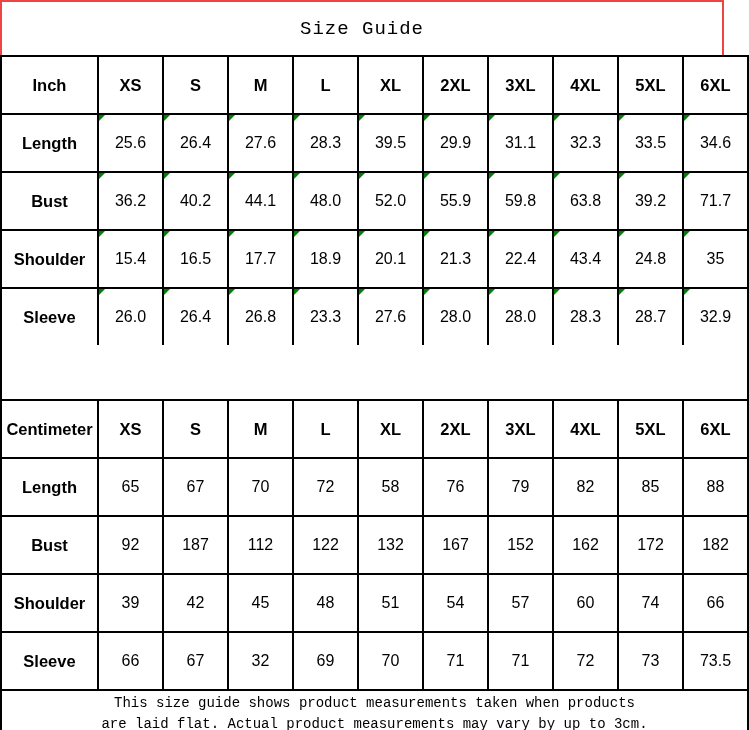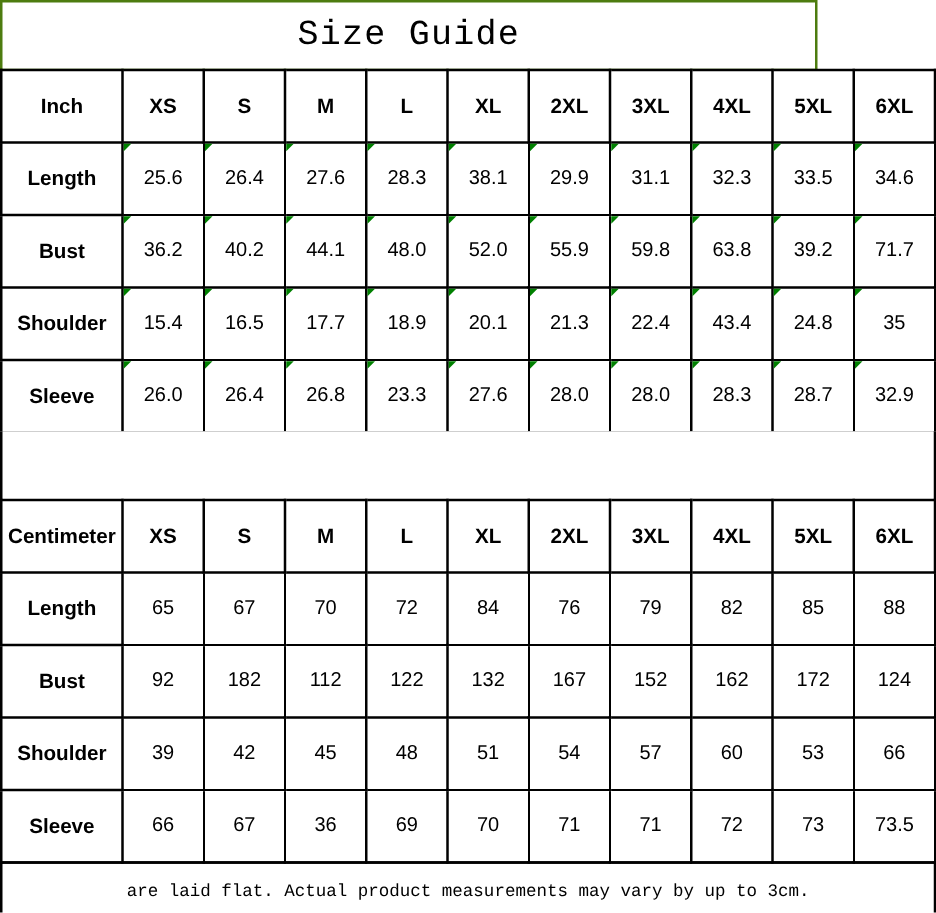--- a/index.html
+++ b/index.html
@@ -12,28 +12,28 @@
     height: 730px;
     color: #000000;
     font-family: "Liberation Sans", sans-serif;
   }
   .sheet {
     width: 749px;
     box-sizing: border-box;
   }
   .title-box {
     box-sizing: border-box;
-    width: 654px;
+    width: 724px;
     height: 57px;
-    border: 2px solid #4d7c0f;
+    border: 2px solid #ef4444;
     display: flex;
     align-items: center;
     justify-content: center;
     font-family: "Liberation Mono", monospace;
-    font-size: 28px;
+    font-size: 19px;
     font-weight: 400;
     letter-spacing: 1px;
   }
   table.size-table {
     width: 749px;
     border-collapse: collapse;
     table-layout: fixed;
     margin-top: -2px;
   }
   col.label-col { width: 97px; }
@@ -130,21 +130,21 @@
           <th class="size-column-header">6XL</th>
         </tr>
       </thead>
       <tbody>
         <tr>
           <th class="measurement-label-cell">Length</th>
           <td class="value-cell"><span class="flag"></span><span class="cell-text">25.6</span></td>
           <td class="value-cell"><span class="flag"></span><span class="cell-text">26.4</span></td>
           <td class="value-cell"><span class="flag"></span><span class="cell-text">27.6</span></td>
           <td class="value-cell"><span class="flag"></span><span class="cell-text">28.3</span></td>
-          <td class="value-cell"><span class="flag"></span><span class="cell-text">38.1</span></td>
+          <td class="value-cell"><span class="flag"></span><span class="cell-text">39.5</span></td>
           <td class="value-cell"><span class="flag"></span><span class="cell-text">29.9</span></td>
           <td class="value-cell"><span class="flag"></span><span class="cell-text">31.1</span></td>
           <td class="value-cell"><span class="flag"></span><span class="cell-text">32.3</span></td>
           <td class="value-cell"><span class="flag"></span><span class="cell-text">33.5</span></td>
           <td class="value-cell"><span class="flag"></span><span class="cell-text">34.6</span></td>
         </tr>
         <tr>
           <th class="measurement-label-cell">Bust</th>
           <td class="value-cell"><span class="flag"></span><span class="cell-text">36.2</span></td>
           <td class="value-cell"><span class="flag"></span><span class="cell-text">40.2</span></td>
@@ -217,66 +217,67 @@
           <th class="size-column-header">6XL</th>
         </tr>
       </thead>
       <tbody>
         <tr>
           <th class="measurement-label-cell">Length</th>
           <td class="value-cell"><span class="cell-text">65</span></td>
           <td class="value-cell"><span class="cell-text">67</span></td>
           <td class="value-cell"><span class="cell-text">70</span></td>
           <td class="value-cell"><span class="cell-text">72</span></td>
-          <td class="value-cell"><span class="cell-text">84</span></td>
+          <td class="value-cell"><span class="cell-text">58</span></td>
           <td class="value-cell"><span class="cell-text">76</span></td>
           <td class="value-cell"><span class="cell-text">79</span></td>
           <td class="value-cell"><span class="cell-text">82</span></td>
           <td class="value-cell"><span class="cell-text">85</span></td>
           <td class="value-cell"><span class="cell-text">88</span></td>
         </tr>
         <tr>
           <th class="measurement-label-cell">Bust</th>
           <td class="value-cell"><span class="cell-text">92</span></td>
-          <td class="value-cell"><span class="cell-text">182</span></td>
+          <td class="value-cell"><span class="cell-text">187</span></td>
           <td class="value-cell"><span class="cell-text">112</span></td>
           <td class="value-cell"><span class="cell-text">122</span></td>
           <td class="value-cell"><span class="cell-text">132</span></td>
           <td class="value-cell"><span class="cell-text">167</span></td>
           <td class="value-cell"><span class="cell-text">152</span></td>
           <td class="value-cell"><span class="cell-text">162</span></td>
           <td class="value-cell"><span class="cell-text">172</span></td>
-          <td class="value-cell"><span class="cell-text">124</span></td>
+          <td class="value-cell"><span class="cell-text">182</span></td>
         </tr>
         <tr>
           <th class="measurement-label-cell">Shoulder</th>
           <td class="value-cell"><span class="cell-text">39</span></td>
           <td class="value-cell"><span class="cell-text">42</span></td>
           <td class="value-cell"><span class="cell-text">45</span></td>
           <td class="value-cell"><span class="cell-text">48</span></td>
           <td class="value-cell"><span class="cell-text">51</span></td>
           <td class="value-cell"><span class="cell-text">54</span></td>
           <td class="value-cell"><span class="cell-text">57</span></td>
           <td class="value-cell"><span class="cell-text">60</span></td>
-          <td class="value-cell"><span class="cell-text">53</span></td>
+          <td class="value-cell"><span class="cell-text">74</span></td>
           <td class="value-cell"><span class="cell-text">66</span></td>
         </tr>
         <tr>
           <th class="measurement-label-cell">Sleeve</th>
           <td class="value-cell"><span class="cell-text">66</span></td>
           <td class="value-cell"><span class="cell-text">67</span></td>
-          <td class="value-cell"><span class="cell-text">36</span></td>
+          <td class="value-cell"><span class="cell-text">32</span></td>
           <td class="value-cell"><span class="cell-text">69</span></td>
           <td class="value-cell"><span class="cell-text">70</span></td>
           <td class="value-cell"><span class="cell-text">71</span></td>
           <td class="value-cell"><span class="cell-text">71</span></td>
           <td class="value-cell"><span class="cell-text">72</span></td>
           <td class="value-cell"><span class="cell-text">73</span></td>
           <td class="value-cell"><span class="cell-text">73.5</span></td>
         </tr>
       </tbody>
     </table>
 
   <div class="footer-box">
+    <div>This size guide shows product measurements taken when products</div>
     <div>are laid flat. Actual product measurements may vary by up to 3cm.</div>
   </div>
 
 </div>
 
 </body></html>

